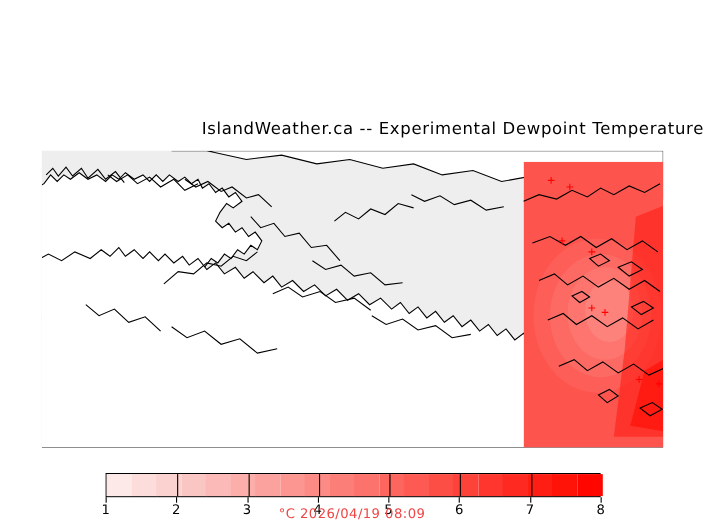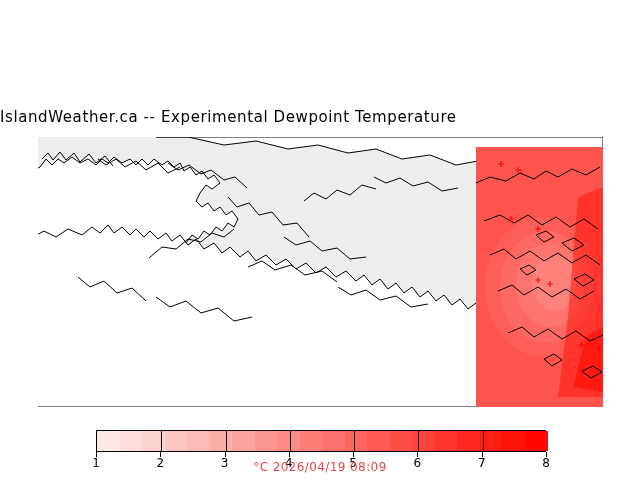--- a/index.html
+++ b/index.html
@@ -5,21 +5,21 @@
   html,body{margin:0;padding:0;}
   body{
     width:640px;height:480px;background:#ffffff;overflow:hidden;
     font-family:"DejaVu Sans","Liberation Sans",sans-serif;
   }
   #root{position:relative;width:640px;height:480px;}
 
   
   .title{
     position:absolute;left:0;top:108px;width:640px;
-    text-align:left;
+    text-align:right;
     font-family:"DejaVu Sans","Liberation Sans",sans-serif;
     font-size:15px;letter-spacing:0.6px;color:#000;
     white-space:nowrap;
   }
 
   
   .map-panel{
     position:absolute;left:38px;top:137px;width:565px;height:270px;
     background:#eeeeee;overflow:hidden;
   }

